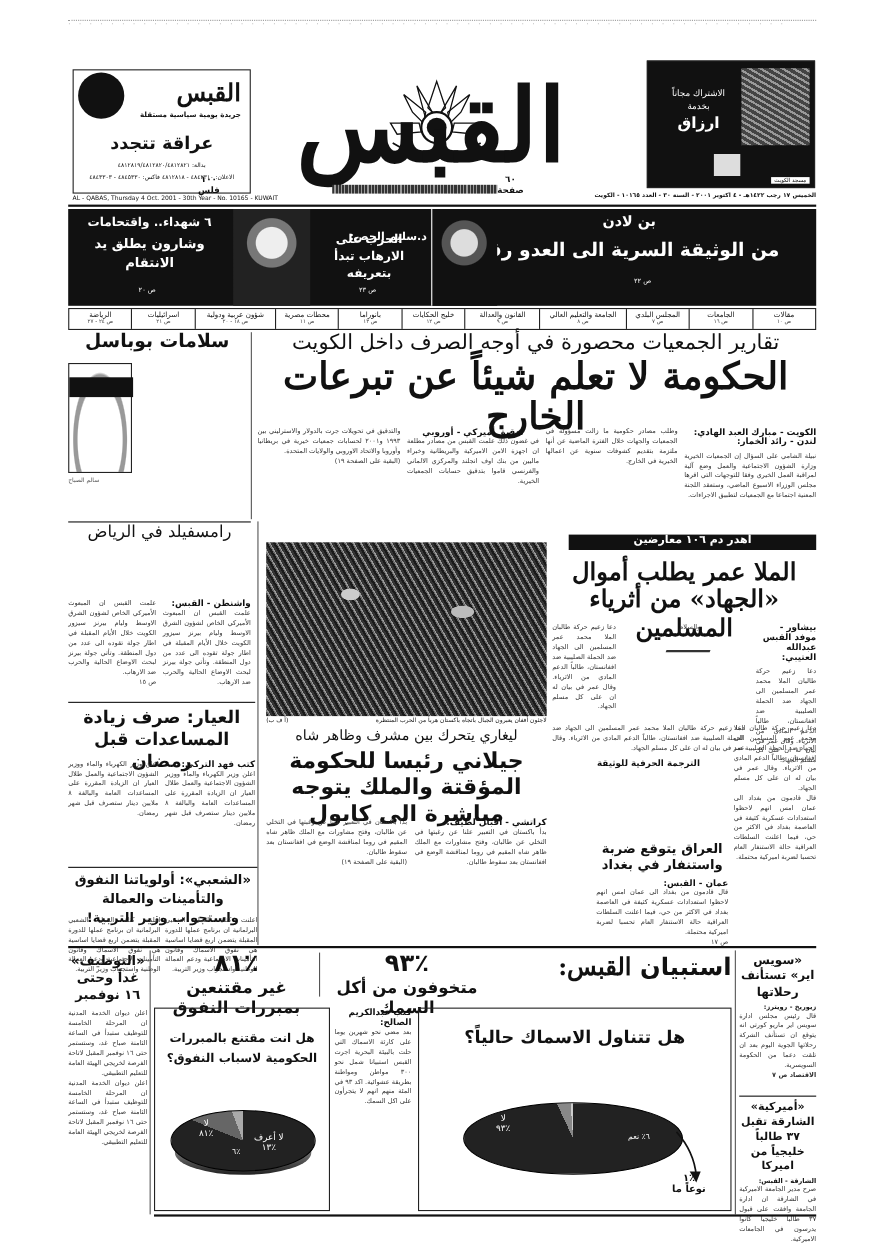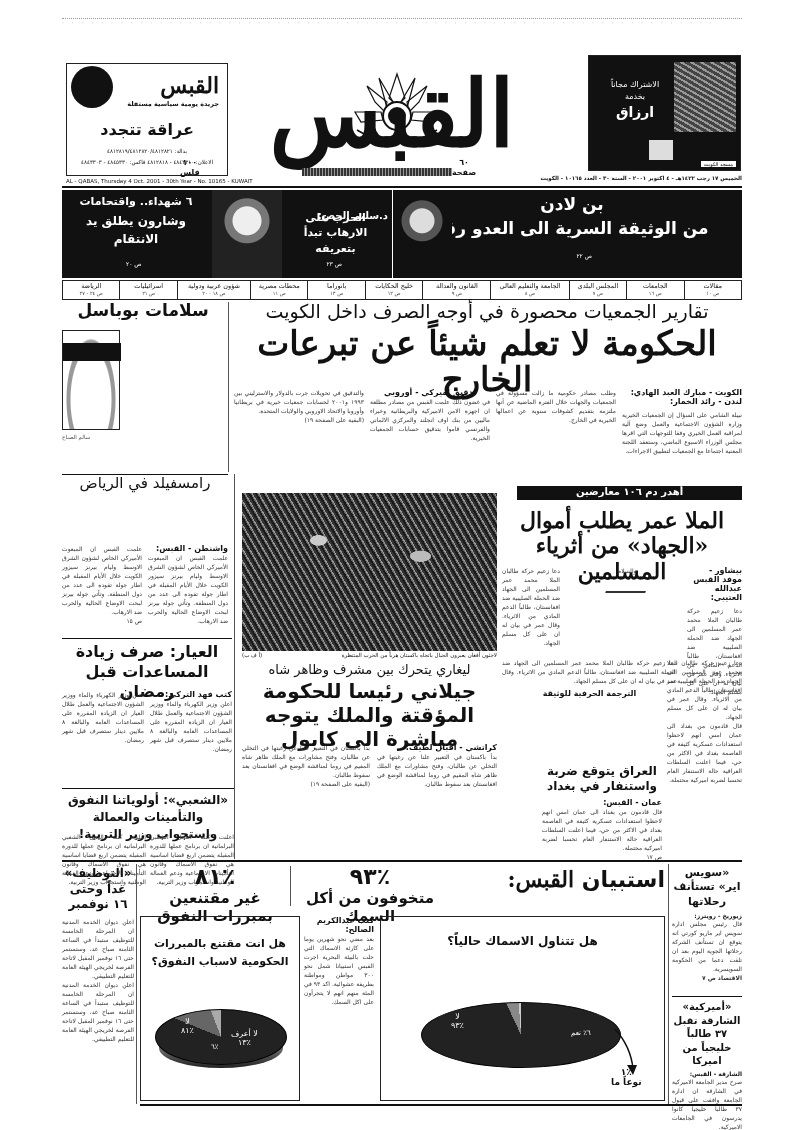--- a/index.html
+++ b/index.html
@@ -75,21 +75,21 @@
     <div class="abs" style="left:6px;top:48px;width:80px;text-align:center;font-size:14px;font-weight:bold;direction:rtl;">ارزاق</div>
     <div class="abs" style="left:60px;top:84px;width:24px;height:20px;background:#ddd;"></div>
     <div class="abs" style="right:4px;bottom:3px;font-size:5px;background:#fff;color:#000;padding:0 3px;direction:rtl;">مسجد الكويت</div>
   </div>
   <div class="abs rtl" style="right:0;top:157px;font-size:5.5px;font-weight:bold;white-space:nowrap;">الخميس ١٧ رجب ١٤٢٢هـ - ٤ اكتوبر ٢٠٠١ - السنة ٣٠ - العدد ١٠١٦٥ - الكويت</div>
 
   <div class="hr" style="left:0;top:168px;width:680px;height:2px;"></div>
 
   <div class="abs black" style="left:0;top:172px;width:680px;height:88px;">
     <div class="abs" style="right:0;top:0;width:350px;height:88px;">
-      <div class="abs" style="right:40px;top:4px;width:260px;text-align:center;font-size:17px;font-weight:bold;direction:rtl;">بن لادن</div>
+      <div class="abs" style="right:40px;top:4px;width:260px;text-align:center;font-size:13px;font-weight:bold;direction:rtl;">بن لادن</div>
       <div class="abs" style="right:30px;top:28px;width:300px;text-align:center;font-size:17px;font-weight:bold;direction:rtl;">من الوثيقة السرية الى العدو رقم ١</div>
       <div class="abs" style="right:150px;top:62px;font-size:6px;">ص ٢٢</div>
       <div class="photo" style="left:0;top:0;width:60px;height:88px;background:radial-gradient(circle at 50% 35%,#ddd 0 12px,#555 13px 20px,#111 21px);"></div>
     </div>
     <div class="vr" style="left:330px;top:0;height:88px;background:#fff;"></div>
     <div class="abs" style="left:150px;top:0;width:180px;height:88px;">
       <div class="photo" style="left:0;top:0;width:70px;height:88px;background:radial-gradient(circle at 50% 35%,#eee 0 14px,#777 15px 22px,#222 23px);"></div>
       <div class="abs rtl" style="right:4px;top:20px;width:105px;text-align:right;font-size:10px;font-weight:bold;">د.سليم الحص:</div>
       <div class="abs rtl" style="right:4px;top:20px;width:105px;text-align:center;font-size:11px;font-weight:bold;line-height:1.4;">الحرب على الارهاب تبدأ بتعريفه</div>
       <div class="abs" style="right:50px;top:70px;font-size:6px;">ص ٢٣</div>
@@ -262,21 +262,21 @@
         </div>
       <div class="abs" style="left:70px;top:126px;color:#fff;font-size:7px;">٦٪</div>
     </div>
 
     <div class="abs" style="left:164px;top:52px;width:70px;">
       <div class="byline">كتب عبدالكريم الصالح:</div>
       <div class="body-text">بعد مضي نحو شهرين يوما على كارثة الاسماك التي حلت بالبيئة البحرية اجرت القبس استبيانا شمل نحو ٣٠٠ مواطن ومواطنة بطريقة عشوائية. اكد ٩٣ في المئة منهم انهم لا يتجرأون على اكل السمك.</div>
     </div>
 
     <div class="box" style="left:240px;top:52px;width:285px;height:185px;">
-      <div class="headline" style="font-size:12px;margin-top:18px;">هل تتناول الاسماك حالياً؟</div>
+      <div class="headline" style="font-size:16px;margin-top:18px;">هل تتناول الاسماك حالياً؟</div>
       <div class="pie" style="left:40px;top:85px;width:200px;height:66px;background:conic-gradient(#222 0 335deg,#888 335deg 356deg,#ccc 356deg 360deg);"></div>
       <div class="abs" style="left:70px;top:95px;color:#fff;font-size:8px;text-align:center;">
           <div>لا</div>
           <div>٩٣٪</div>
         </div>
       <div class="abs" style="left:190px;top:112px;color:#fff;font-size:7px;"><span>٦٪</span> <span>نعم</span></div>
       <div class="abs" style="left:230px;top:150px;font-size:9px;font-weight:bold;text-align:center;">
           <div>١٪</div>
           <div>نوعاً ما</div>
         </div>

